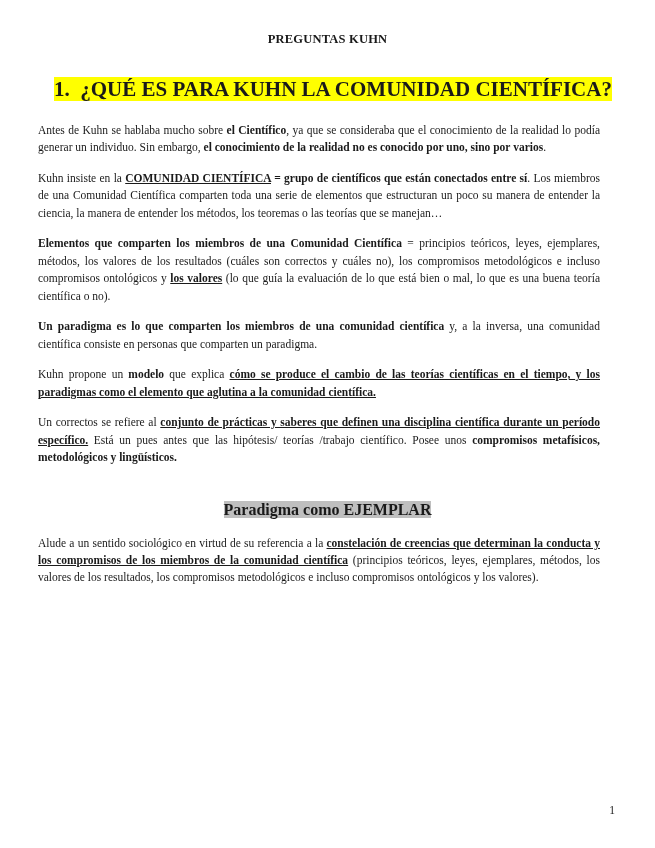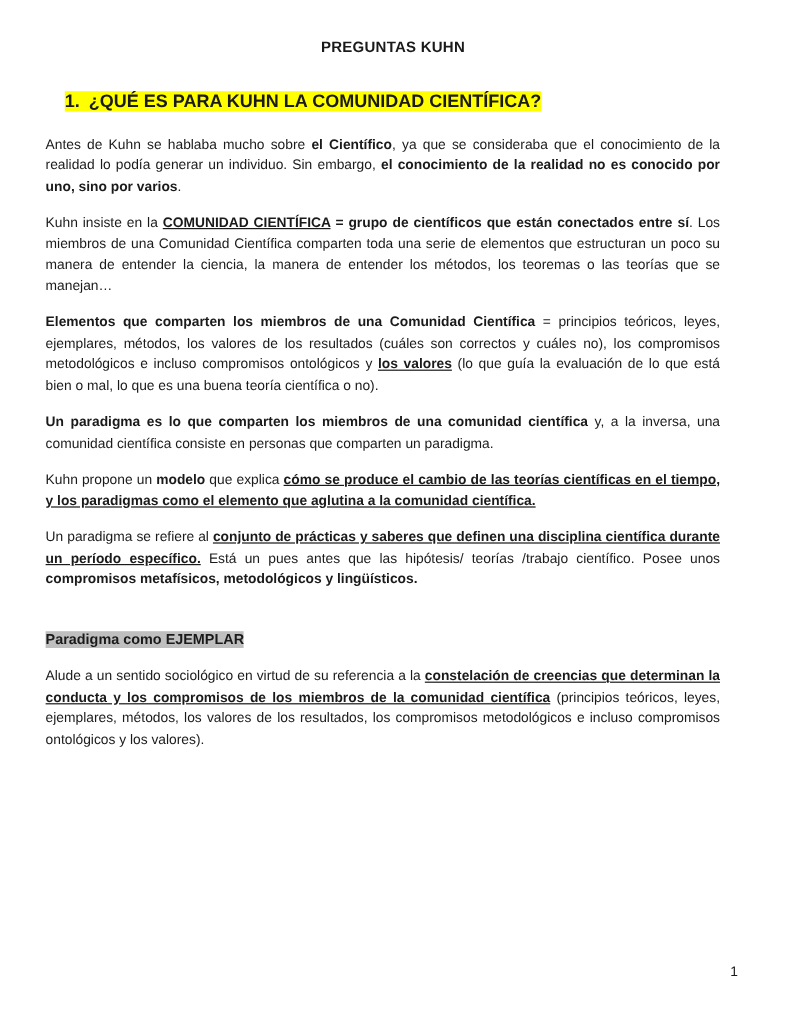--- a/index.html
+++ b/index.html
@@ -7,41 +7,42 @@
     padding: 0;
     background: #ffffff;
   }
   .page {
     position: relative;
     width: 655px;
     height: 848px;
     box-sizing: border-box;
     padding: 32px 38px 30px 38px;
     background: #ffffff;
-    font-family: Liberation Sans, sans-serif;
+    font-family: Liberation Serif, serif;
     font-size: 11.5px;
     color: #1a1a1a;
     overflow: hidden;
   }
   .doc-title {
     text-align: center;
     font-size: 12.5px;
     font-weight: bold;
     margin: 0 0 14px 0;
     letter-spacing: 0.2px;
   }
   .sec-heading {
-    font-size: 15px;
+    font-size: 21px;
     font-weight: bold;
     margin: 30px 0 20px 16px;
   }
   .sub-heading {
-    font-size: 12px;
+    font-size: 16px;
     font-weight: bold;
     margin: 34px 0 16px 0;
+    text-align: center;
   }
   .para {
     text-align: justify;
     line-height: 1.52;
     margin: 0 17px 13px 0;
   }
   .b { font-weight: bold; }
   .u { text-decoration: underline; }
   .hl-y { background: var(--hl-y, #ffff00); }
   .hl-g { background: var(--hl-g, #bfbfbf); }
@@ -59,19 +60,19 @@
 <div class="page">
   <h1 class="doc-title">PREGUNTAS KUHN</h1>
 
   <div id="content">
       <h2 class="sec-heading"><span class="b hl-y">1. ¿QUÉ ES PARA KUHN LA COMUNIDAD CIENTÍFICA?</span></h2>
       <p class="para"><span>Antes de Kuhn se hablaba mucho sobre </span><span class="b">el Científico</span><span>, ya que se consideraba que el conocimiento de la realidad lo podía generar un individuo. Sin embargo, </span><span class="b">el conocimiento de la realidad no es conocido por uno, sino por varios</span><span>.</span></p>
       <p class="para"><span>Kuhn insiste en la </span><span class="b u">COMUNIDAD CIENTÍFICA</span><span class="b"> = grupo de científicos que están conectados entre sí</span><span>. Los miembros de una Comunidad Científica comparten toda una serie de elementos que estructuran un poco su manera de entender la ciencia, la manera de entender los métodos, los teoremas o las teorías que se manejan…</span></p>
       <p class="para"><span class="b">Elementos que comparten los miembros de una Comunidad Científica</span><span> = principios teóricos, leyes, ejemplares, métodos, los valores de los resultados (cuáles son correctos y cuáles no), los compromisos metodológicos e incluso compromisos ontológicos y </span><span class="b u">los valores</span><span> (lo que guía la evaluación de lo que está bien o mal, lo que es una buena teoría científica o no).</span></p>
       <p class="para"><span class="b">Un paradigma es lo que comparten los miembros de una comunidad científica</span><span> y, a la inversa, una comunidad científica consiste en personas que comparten un paradigma.</span></p>
       <p class="para"><span>Kuhn propone un </span><span class="b">modelo</span><span> que explica </span><span class="b u">cómo se produce el cambio de las teorías científicas en el tiempo, y los paradigmas como el elemento que aglutina a la comunidad científica.</span></p>
-      <p class="para"><span>Un paradigma se refiere al </span><span class="b u">conjunto de prácticas y saberes que definen una disciplina científica durante un período específico.</span><span> Está un pues antes que las hipótesis/ teorías /trabajo científico. Posee unos </span><span class="b">compromisos metafísicos, metodológicos y lingüísticos.</span></p>
+      <p class="para"><span>Un correctos se refiere al </span><span class="b u">conjunto de prácticas y saberes que definen una disciplina científica durante un período específico.</span><span> Está un pues antes que las hipótesis/ teorías /trabajo científico. Posee unos </span><span class="b">compromisos metafísicos, metodológicos y lingüísticos.</span></p>
       <h3 class="sub-heading"><span class="b hl-g">Paradigma como EJEMPLAR</span></h3>
       <p class="para"><span>Alude a un sentido sociológico en virtud de su referencia a la </span><span class="b u">constelación de creencias que determinan la conducta y los compromisos de los miembros de la comunidad científica</span><span> (principios teóricos, leyes, ejemplares, métodos, los valores de los resultados, los compromisos metodológicos e incluso compromisos ontológicos y los valores).</span></p>
     </div>
 
   <div class="page-number">1</div>
 </div>
 
 </body></html>

